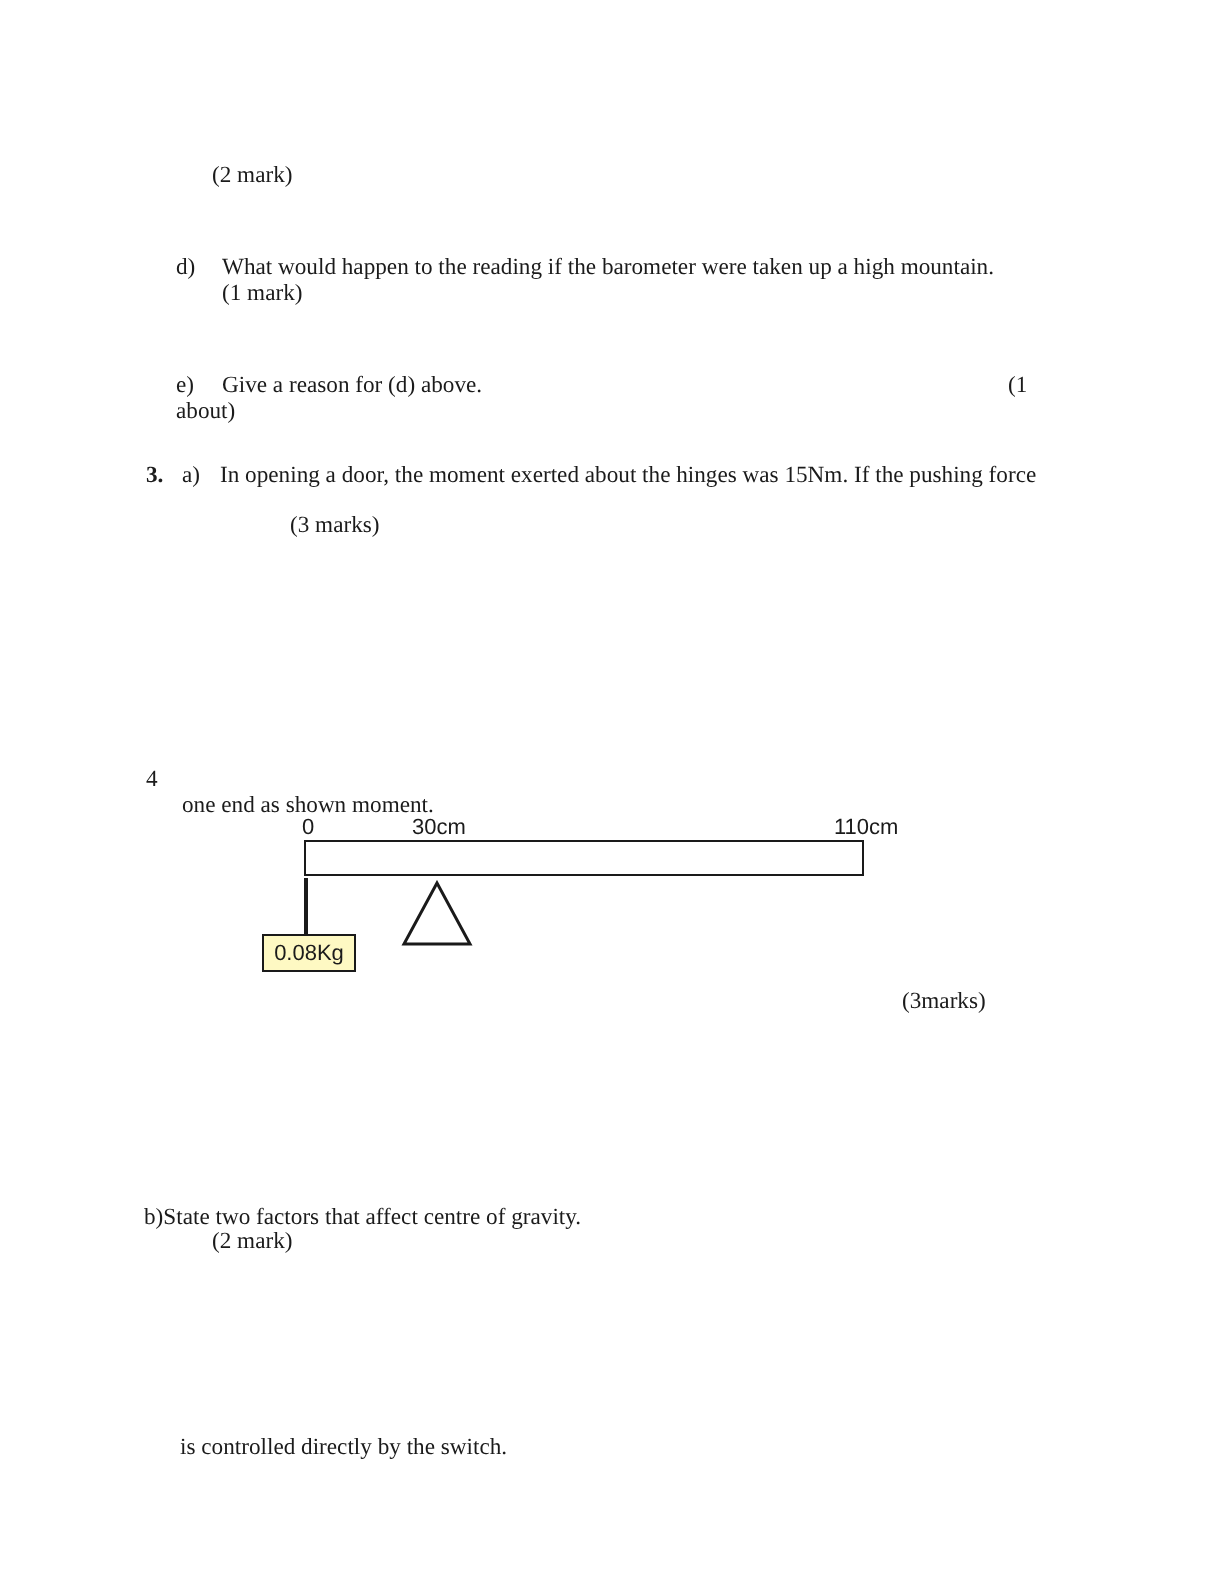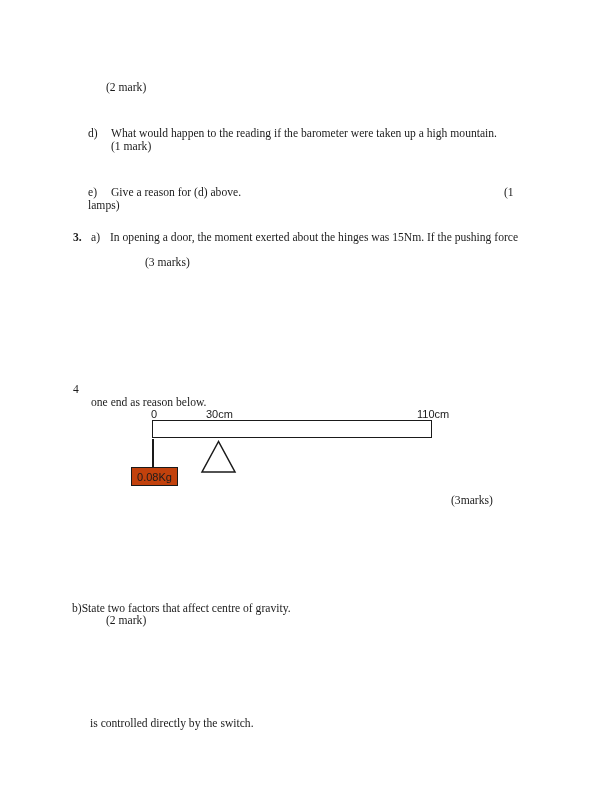--- a/index.html
+++ b/index.html
@@ -36,21 +36,21 @@
     position:absolute;
     left:152px;top:429px;
     width:1.5px;height:28px;
     background:#1a1a1a;
   }
   .weight-box{
     position:absolute;
     left:131px;top:457px;
     width:45px;height:17px;
     border:1.5px solid #1a1a1a;
-    background:#c2410c;
+    background:#fef9c3;
     display:flex;align-items:center;justify-content:center;
   }
   .fulcrum{
     position:absolute;
     left:200px;top:430px;
   }
 </style>
 </head>
 <body>
 
@@ -58,29 +58,29 @@
 
   <div class="t" style="left:106px;top:71px">(2 mark)</div>
 
   <div class="t" style="left:88px;top:117px">d)</div>
   <div class="t" style="left:111px;top:117px">What would happen to the reading if the barometer were taken up a high mountain.</div>
   <div class="t" style="left:111px;top:130px">(1 mark)</div>
 
   <div class="t" style="left:88px;top:176px">e)</div>
   <div class="t" style="left:111px;top:176px">Give a reason for (d) above.</div>
   <div class="t" style="left:504px;top:176px">(1</div>
-  <div class="t" style="left:88px;top:189px">lamps)</div>
+  <div class="t" style="left:88px;top:189px">about)</div>
 
   <div class="t bold" style="left:73px;top:221px">3.</div>
   <div class="t" style="left:91px;top:221px">a)</div>
   <div class="t" style="left:110px;top:221px">In opening a door, the moment exerted about the hinges was 15Nm. If the pushing force</div>
   <div class="t" style="left:145px;top:246px">(3 marks)</div>
 
   <div class="t" style="left:73px;top:373px">4</div>
-  <div class="t" style="left:91px;top:386px">one end as reason below.</div>
+  <div class="t" style="left:91px;top:386px">one end as shown moment.</div>
 
   <div>
     <div class="t sans" style="left:151px;top:398px">0</div>
     <div class="t sans" style="left:206px;top:398px">30cm</div>
     <div class="t sans" style="left:417px;top:398px">110cm</div>
 
     <div class="plank"></div>
 
     <svg class="fulcrum" width="37" height="34" viewBox="0 0 37 34">
       <polygon points="18.5,1.5 2,32 35,32" fill="#ffffff" stroke="#1a1a1a" stroke-width="1.5"></polygon>

